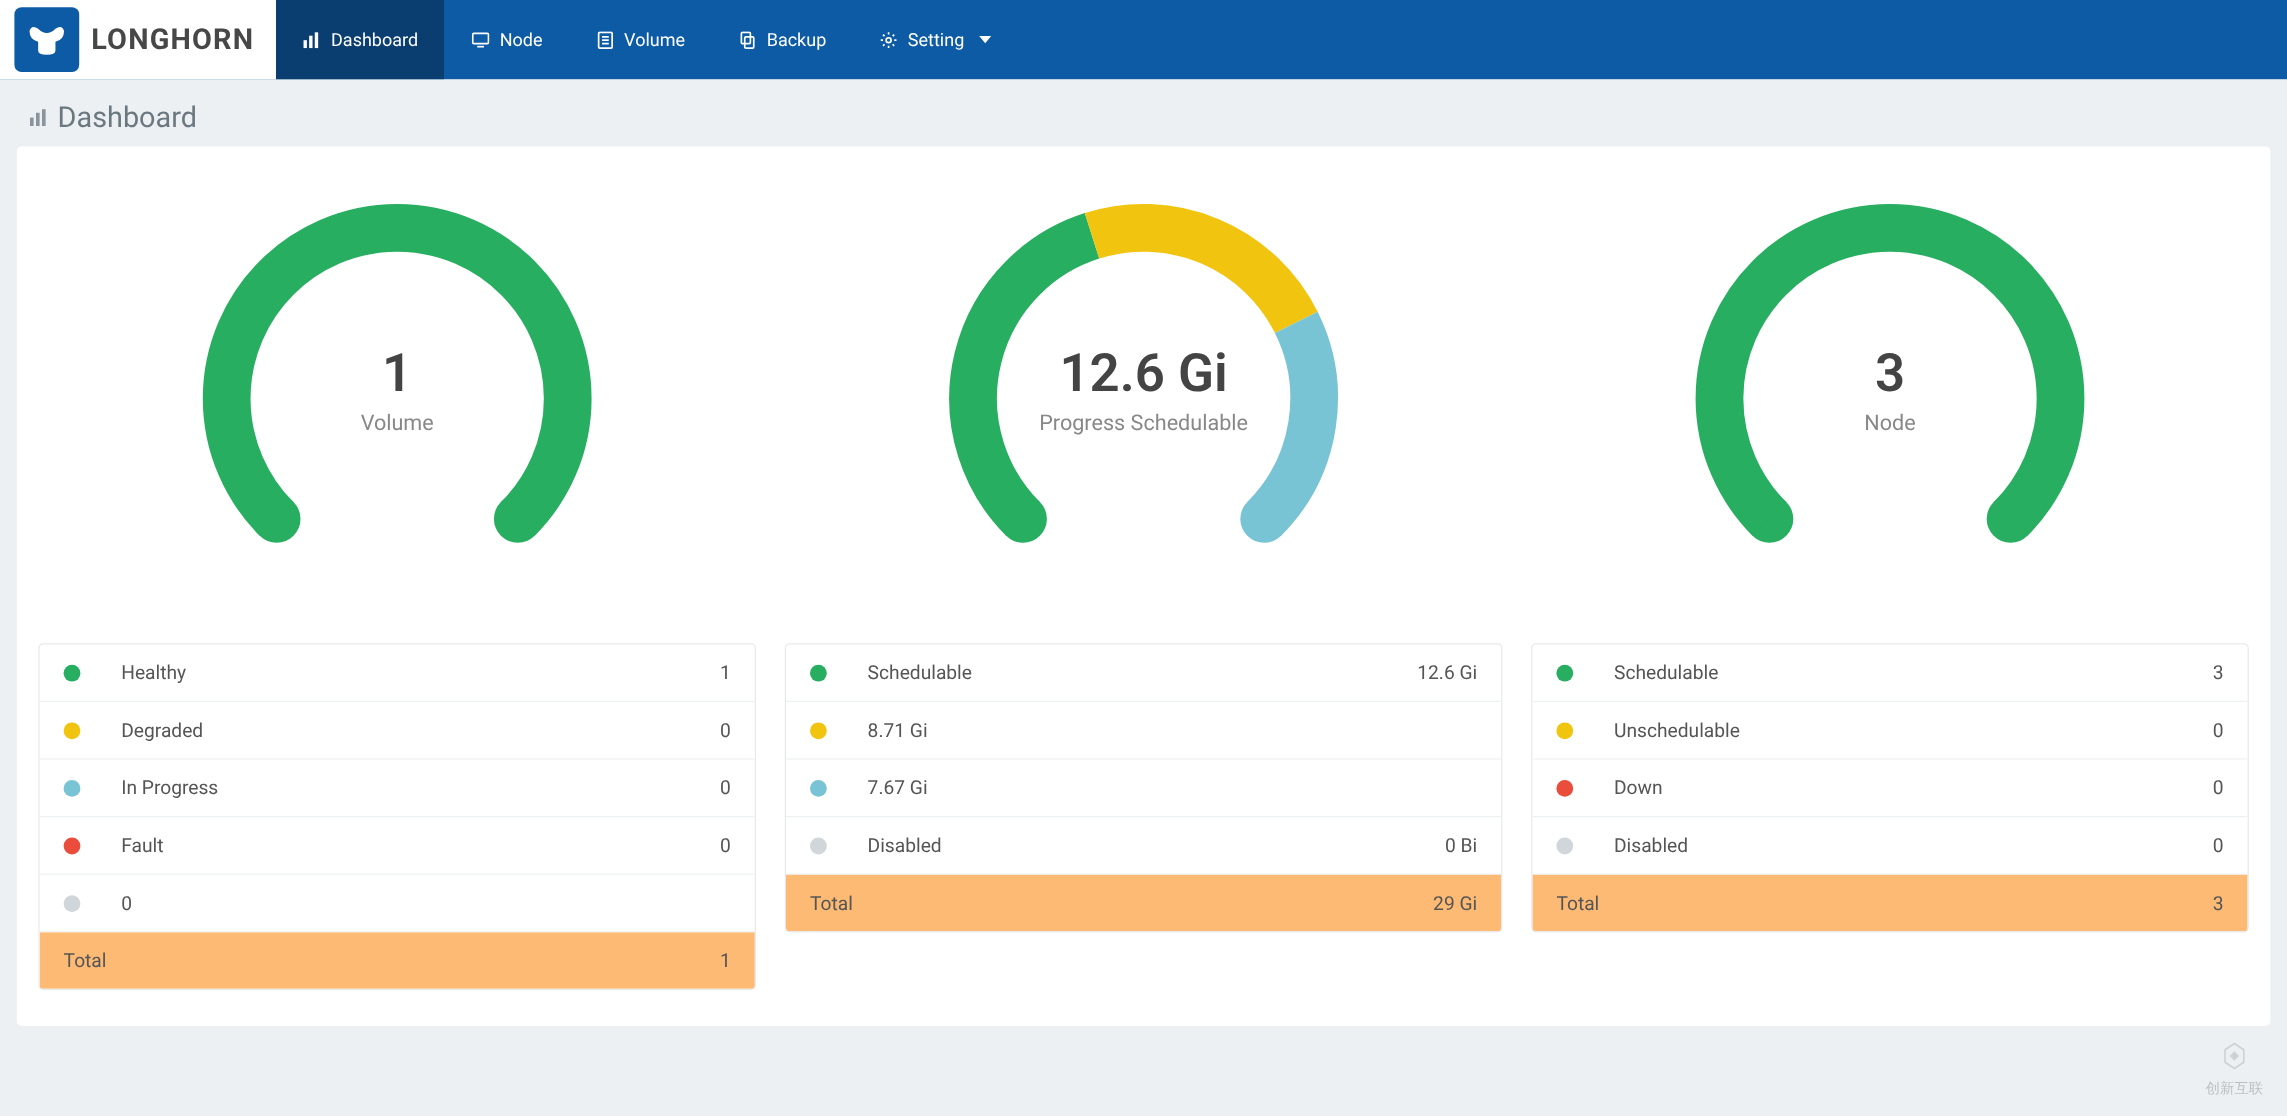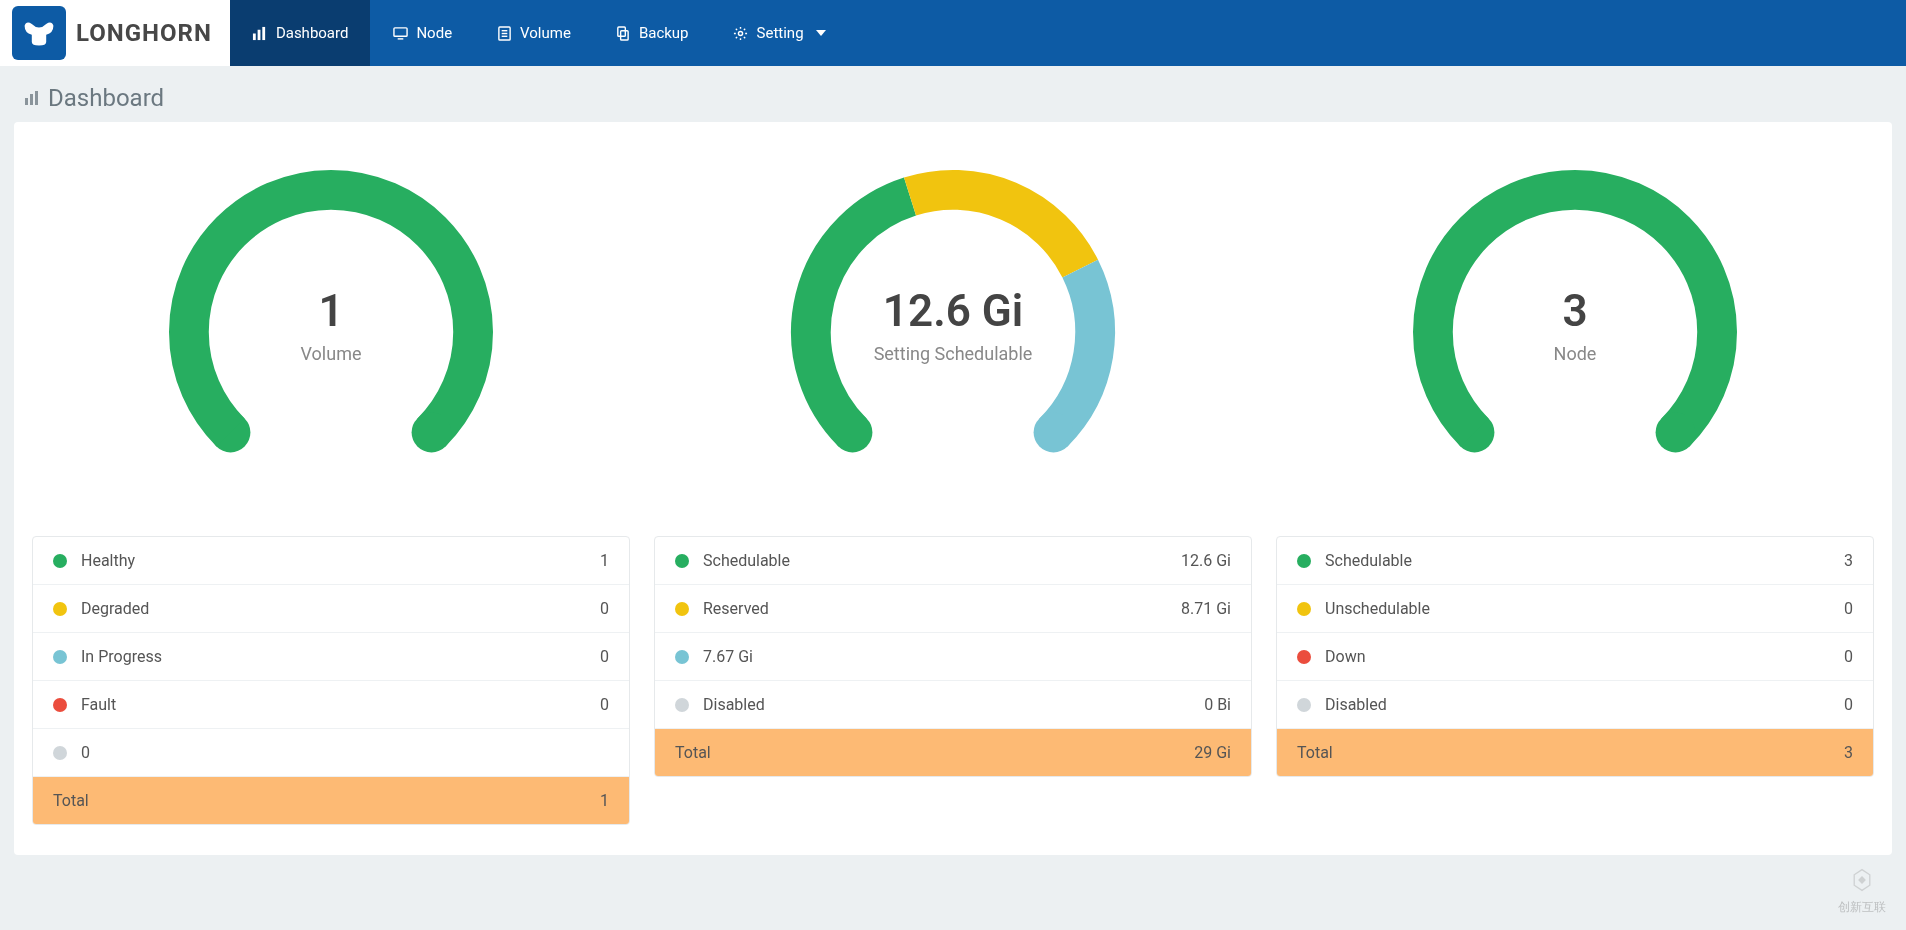--- a/index.html
+++ b/index.html
@@ -92,20 +92,21 @@
       width: 100%;
       border: 1px solid #e6e9eb;
       border-radius:4px;
       overflow:hidden;
     }
     .legend-row {
       display:flex; align-items:center;
       padding: 14px 20px;
       border-bottom:1px solid #eef1f3;
       font-size:16px;
+      gap:20px;
     }
     .legend-row:last-child { border-bottom:none; }
     .legend-row.total { background:#fdba74; }
     .dot { width:14px; height:14px; border-radius:50%; margin-right:14px; flex-shrink:0;}
     .legend-label { flex:1; color:#555; }
     .legend-value { color:#555; }
 
     .watermark {
       position: fixed;
       right: 20px; bottom: 14px;
@@ -243,32 +244,31 @@
         <div class="gauge-wrap">
           <svg viewBox="0 0 380 380">
             <circle cx="83.93398282201785" cy="296.06601717798213" r="21" fill="#27ae60"></circle>
             <path d="M 83.93398282201785 296.06601717798213 A 150 150 0 0 1 144.6228173678386 47.0282849778759" stroke="#27ae60" stroke-width="42" fill="none" stroke-linecap="butt"></path>
             <path d="M 144.6228173678386 47.0282849778759 A 150 150 0 0 1 324.2872819690549 123.16493509119972" stroke="#f1c40f" stroke-width="42" fill="none" stroke-linecap="butt"></path>
             <path d="M 324.2872819690549 123.16493509119972 A 150 150 0 0 1 296.0660171779822 296.066017177982" stroke="#78c4d4" stroke-width="42" fill="none" stroke-linecap="butt"></path>
             <circle cx="296.06601717798213" cy="296.06601717798213" r="21" fill="#78c4d4"></circle>
           </svg>
           <div class="gauge-center">
             <div class="gauge-value">12.6 Gi</div>
-            <div class="gauge-label">Setting Schedulable</div>
+            <div class="gauge-label">Progress Schedulable</div>
           </div>
         </div>
         <div class="legend">
           <div class="legend-row">
             <span class="dot" style="background:#27ae60"></span>
             <span class="legend-label">Schedulable</span>
             <span class="legend-value">12.6 Gi</span>
           </div>
           <div class="legend-row">
             <span class="dot" style="background:#f1c40f"></span>
-            <span class="legend-label">Reserved</span>
             <span class="legend-value">8.71 Gi</span>
           </div>
           <div class="legend-row">
             <span class="dot" style="background:#78c4d4"></span>
             <span class="legend-value">7.67 Gi</span>
           </div>
           <div class="legend-row">
             <span class="dot" style="background:#d0d6da"></span>
             <span class="legend-label">Disabled</span>
             <span class="legend-value">0 Bi</span>

